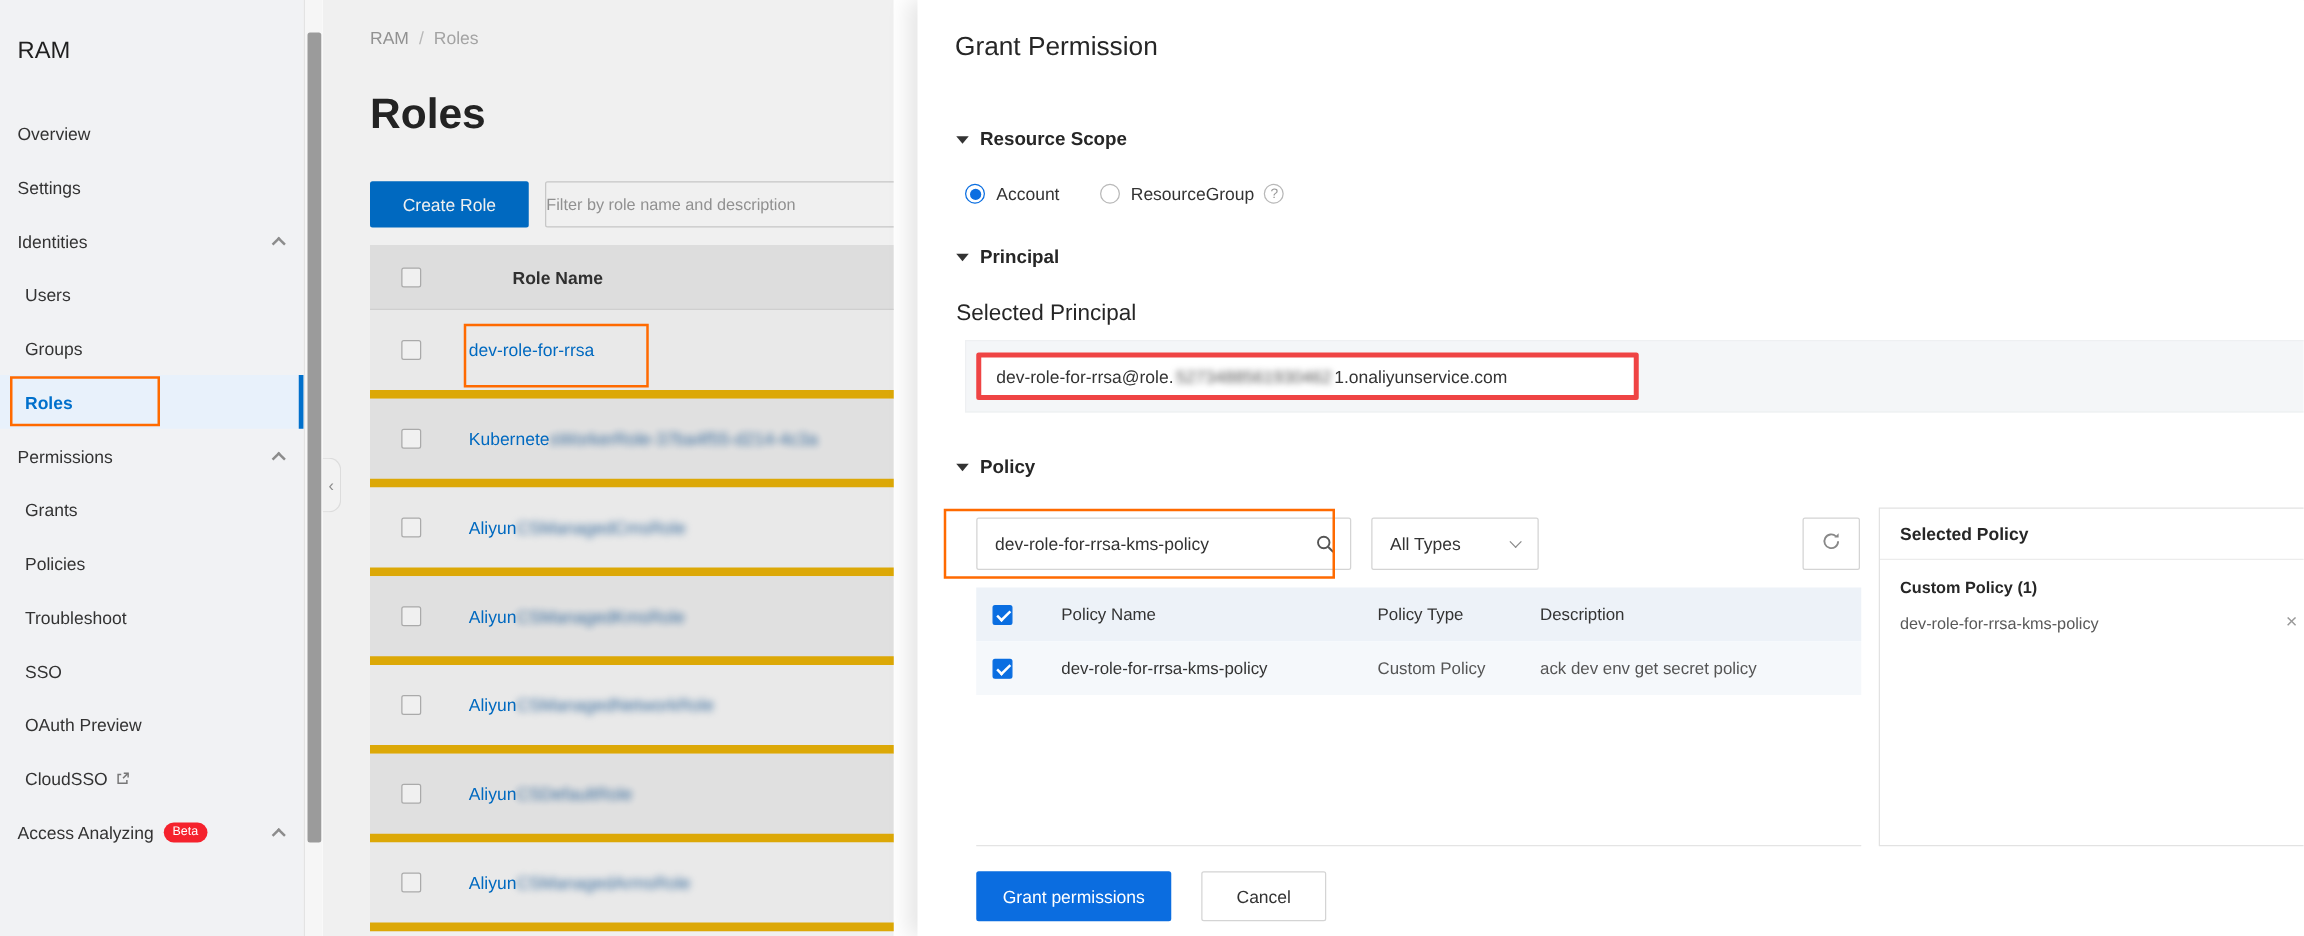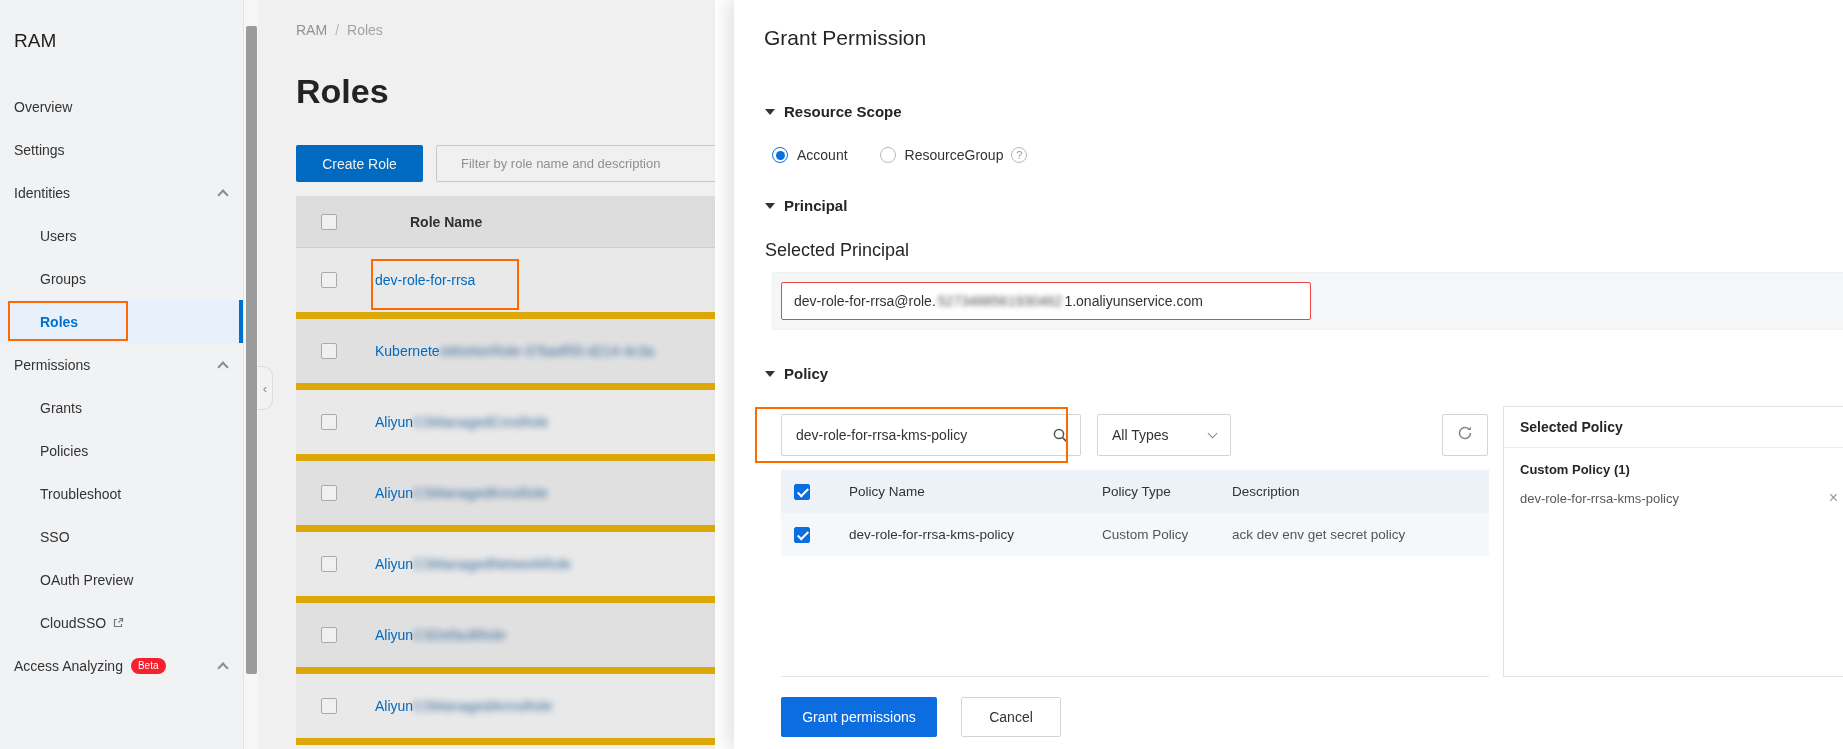--- a/index.html
+++ b/index.html
@@ -5,40 +5,40 @@
   * { box-sizing: border-box; }
   html,body { margin:0; padding:0; }
   body { font-family:"Liberation Sans", sans-serif; background:#fff; }
   .stage { position:relative; width:1843px; height:749px; background:#fff; overflow:hidden; }
 
   
   .sidebar { position:absolute; left:0; top:0; width:243px; height:100%; background:#f1f2f4; z-index:2; }
   .side-title { position:absolute; left:14px; top:30px; font-size:19px; color:#1f1f1f; font-weight:500; }
   .side-nav { position:absolute; top:85px; left:0; right:0; }
   .nav-item { height:43px; display:flex; align-items:center; padding:0 16px 0 14px; font-size:14px; color:#333; cursor:pointer; position:relative; }
-  .nav-item.child { padding-left:40px; }
+  .nav-item.child { padding-left:20px; }
   .nav-item.selected { background:#e8f1fb; color:#0070cc; font-weight:700; }
   .nav-item.selected::after { content:""; position:absolute; right:0; top:0; bottom:0; width:4px; background:#0070cc; }
   .chev-up { margin-left:auto; width:8px; height:8px; border-left:2px solid #8c8c8c; border-top:2px solid #8c8c8c; transform:rotate(45deg); margin-top:4px; }
   .badge { margin-left:8px; background:#f5222d; color:#fff; font-size:10px; line-height:16px; padding:0 7px; border-radius:9px; font-weight:400; }
   .ext-icon { margin-left:6px; display:inline-flex; }
 
   .side-scroll { position:absolute; left:243px; top:0; width:15px; height:100%; background:#f6f6f6; border-left:1px solid #e3e3e3; z-index:3; }
   .side-scroll .thumb { position:absolute; left:2px; top:26px; width:11px; height:648px; background:#9b9b9b; border-radius:2px; }
 
   .collapse-handle { position:absolute; left:258px; top:366px; width:15px; height:44px; background:#f2f2f2; border:1px solid #dcdcdc; border-left:none; border-radius:0 10px 10px 0; z-index:6; display:flex; align-items:center; justify-content:center; color:#8a8a8a; font-size:13px; cursor:pointer; }
 
   
   .middle { position:absolute; left:258px; top:0; width:457px; height:100%; background:#fff; overflow:hidden; z-index:1; }
   .crumb { position:absolute; left:38px; top:22px; font-size:14px; color:#9b9b9b; }
   .crumb-sep { margin:0 8px; color:#c4c4c4; }
   .crumb-cur { color:#aeaeae; }
   .page-title { position:absolute; left:38px; top:72px; margin:0; font-size:34px; color:#262626; font-weight:700; }
   .create-btn { position:absolute; left:38px; top:145px; width:127px; height:37px; background:#0070cc; color:#fff; border:none; border-radius:2px; font-size:14px; font-family:inherit; cursor:pointer; }
-  .filter-input { position:absolute; left:178px; top:145px; width:420px; height:37px; border:1px solid #d4d4d4; background:#fff; border-radius:2px; padding:0 24px; font-size:13px; color:#333; font-family:inherit; }
+  .filter-input { position:absolute; left:178px; top:145px; width:420px; height:37px; border:1px solid #d4d4d4; background:#fff; border-radius:2px; padding:0 0; font-size:13px; color:#333; font-family:inherit; }
   .filter-input::placeholder { color:#9a9a9a; }
 
   .mtable { position:absolute; left:38px; top:196px; width:640px; }
   .mhead { height:52px; background:#ebebeb; display:flex; align-items:center; border-bottom:1px solid #dcdcdc; }
   .cb { width:16px; height:16px; border:1px solid #b5b5b5; background:#fff; border-radius:2px; display:inline-block; flex:0 0 auto; cursor:pointer; }
   .cb.checked { background:#0a6ee1; border-color:#0a6ee1; position:relative; }
   .cb.checked::after { content:""; position:absolute; left:5px; top:1px; width:4px; height:9px; border:solid #fff; border-width:0 2px 2px 0; transform:rotate(45deg); }
   .mhead .cb { margin-left:25px; }
   .mhead-label { margin-left:73px; font-size:14px; color:#333; font-weight:600; }
   .mrow { height:71px; display:flex; align-items:center; border-bottom:7px solid #eab308; background:#f8f8f8; }
@@ -58,21 +58,21 @@
   .radio-row { position:absolute; left:38px; top:146px; display:flex; align-items:center; font-size:14px; color:#333; height:18px; }
   .radio { width:16px; height:16px; border-radius:50%; border:1.5px solid #b9b9b9; background:#fff; display:inline-block; position:relative; cursor:pointer; flex:0 0 auto; }
   .radio.sel { border-color:#0a6ee1; }
   .radio.sel::after { content:""; position:absolute; inset:2.5px; background:#0a6ee1; border-radius:50%; }
   .radio-label { margin-left:9px; cursor:pointer; }
   .radio2 { margin-left:32px; }
   .help-icon { width:16px; height:16px; border:1px solid #b8b8b8; border-radius:50%; color:#9a9a9a; font-size:11px; display:flex; align-items:center; justify-content:center; margin-left:8px; cursor:pointer; }
 
   .principal-label { position:absolute; left:31px; top:240px; font-size:18px; color:#262626; }
   .principal-band { position:absolute; left:38px; top:272px; width:1082px; height:58px; background:#f4f6f8; border:1px solid #eef0f2; }
-  .principal-input { position:absolute; left:47px; top:282px; width:530px; height:38px; background:#fff; border:1px solid #ef4444; border-radius:2px; display:flex; align-items:center; padding:0 12px; font-size:14px; color:#333; white-space:nowrap; overflow:hidden; }
+  .principal-input { position:absolute; left:47px; top:282px; width:530px; height:38px; background:#fff; border:4px solid #ef4444; border-radius:2px; display:flex; align-items:center; padding:0 12px; font-size:14px; color:#333; white-space:nowrap; overflow:hidden; }
   .blur-mid { filter:blur(2.5px); color:#555; margin:0 2px; }
 
   .search-box { position:absolute; left:47px; top:414px; width:300px; height:42px; background:#fff; border:1px solid #d4d4d4; border-radius:2px; display:flex; align-items:center; padding:0 38px 0 4px; }
   .search-box input { border:none; outline:none; flex:1; font-size:14px; color:#333; font-family:inherit; padding:0 10px; background:transparent; }
   .search-icon { position:absolute; right:11px; top:12px; cursor:pointer; }
 
   .type-select { position:absolute; left:363px; top:414px; width:134px; height:42px; border:1px solid #d4d4d4; border-radius:2px; background:#fff; display:flex; align-items:center; padding:0 14px; font-size:14px; color:#333; cursor:pointer; }
   .chev-down { width:7px; height:7px; border-right:1.5px solid #888; border-bottom:1.5px solid #888; transform:rotate(45deg); margin-top:-4px; margin-left:auto; }
 
   .refresh-btn { position:absolute; left:708px; top:414px; width:46px; height:42px; border:1px solid #d4d4d4; border-radius:2px; background:#fff; display:flex; align-items:center; justify-content:center; cursor:pointer; }

